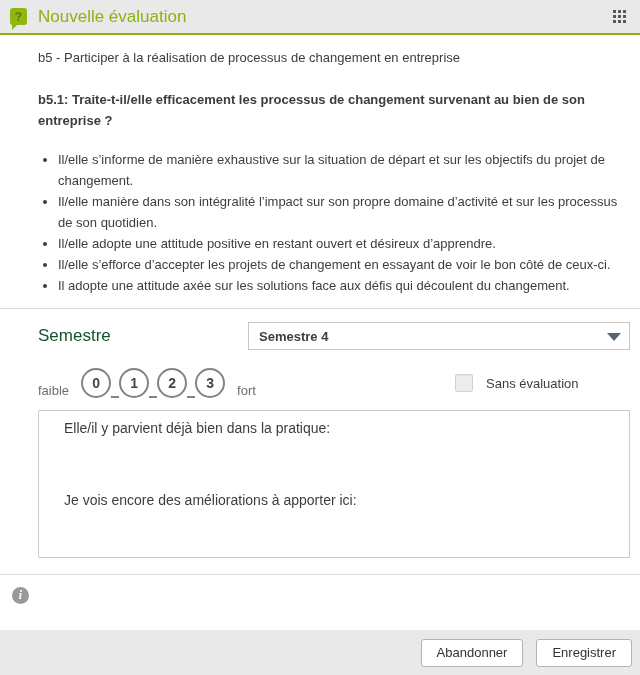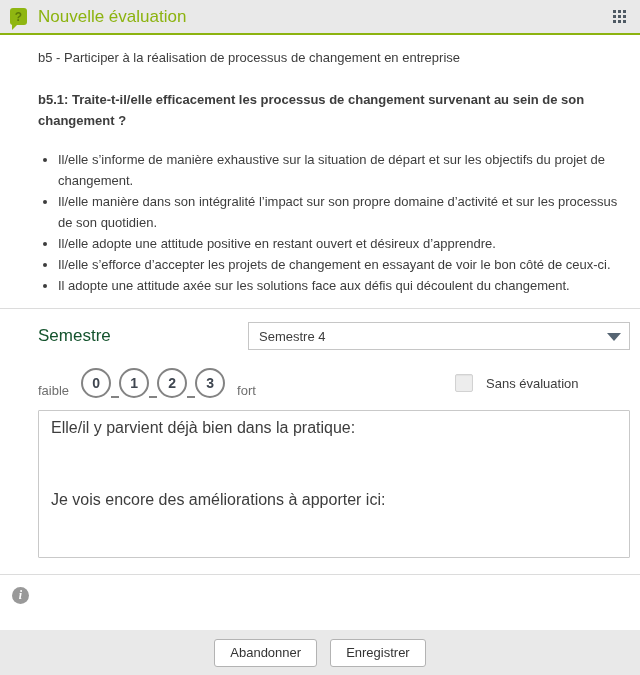--- a/index.html
+++ b/index.html
@@ -51,21 +51,21 @@
 
   .divider { border:0; border-top:1px solid #dcdcdc; margin:12px 0 0; }
 
   
   .form { margin:13px 10px 0 38px; }
   .row { display:flex; align-items:center; }
   .field-label { width:210px; color:#14532d; font-size:17px; }
   .select {
     flex:1; height:28px; border:1px solid #c6c6c6; background:#fff;
     display:flex; align-items:center; padding:0 28px 0 10px;
-    position:relative; cursor:pointer; color:#3d3d3d;
+    position:relative; cursor:pointer; color:#3d3d3d;font-weight:bold;
   }
   .select .caret {
     position:absolute; right:8px; top:10px;
     width:0; height:0;
     border-left:7px solid transparent; border-right:7px solid transparent;
     border-top:8px solid #566573;
   }
 
   .scale-row { margin-top:18px; position:relative; height:30px;align-items:flex-end; }
   .scale-label { color:#6e6e6e; }
@@ -85,44 +85,44 @@
   }
   .checkbox {
     width:18px; height:18px; background:#ededed;
     border:1px solid #d2d2d2; border-radius:2px; cursor:pointer;
     box-shadow:inset 0 1px 1px rgba(0,0,0,0.05);
   }
 
   textarea.comment {
     display:block; margin-top:12px; width:100%; height:148px;
     border:1px solid #c9c9c9; border-radius:1px;
-    padding:8px 12px; resize:none;
+    padding:8px 25px; resize:none;
     font-family:"Liberation Sans", sans-serif;
-    font-size:16px; line-height:18px; color:#3d3d3d;
+    font-size:14px; line-height:18px; color:#3d3d3d;
     outline:none;
   }
 
   .divider.bottom { margin:16px 0 0; }
 
   
   .info-row { display:flex; align-items:center; margin:12px 10px 12px 12px; }
   .info-icon {
     width:17px; height:17px; border-radius:50%; background:#999999;
     color:#ffffff; flex:0 0 17px;
     display:flex; align-items:center; justify-content:center;
     font-family:"Liberation Serif", serif; font-style:italic;
     font-weight:bold; font-size:12px;
   }
   .info-text { margin-left:14px; color:#4a4a4a; }
 
   
   .footer {
     margin-top:auto; flex:0 0 45px; height:45px;
     background:#e9e9e9;
-    display:flex; align-items:center; justify-content:center;
+    display:flex; align-items:center; justify-content:flex-end;
     gap:13px; padding:0 8px;
   }
   .btn {
     height:28px; padding:0 15px;
     background:#ffffff; border:1px solid #b3b3b3; border-radius:3px;
     font-family:"Liberation Sans", sans-serif;
     font-size:13px; color:#333333; cursor:pointer;
   }
 </style>
 </head>
@@ -139,21 +139,21 @@
       <span></span>
       <span></span>
     <span></span>
       <span></span>
       <span></span>
   </div>
 </div>
 
 <div class="content">
   <p class="competency">b5 - Participer à la réalisation de processus de changement en entreprise</p>
-  <p class="question">b5.1: Traite-t-il/elle efficacement les processus de changement survenant au sein de son changement ?</p>
+  <p class="question">b5.1: Traite-t-il/elle efficacement les processus de changement survenant au bien de son entreprise ?</p>
   <ul class="criteria">
     <li>Il/elle s’informe de manière exhaustive sur la situation de départ et sur les objectifs du projet de changement.</li>
     <li>Il/elle manière dans son intégralité l’impact sur son propre domaine d’activité et sur les processus de son quotidien.</li>
     <li>Il/elle adopte une attitude positive en restant ouvert et désireux d’apprendre.</li>
     <li>Il/elle s’efforce d’accepter les projets de changement en essayant de voir le bon côté de ceux-ci.</li>
     <li>Il adopte une attitude axée sur les solutions face aux défis qui découlent du changement.</li>
   </ul>
 </div>
 
 <hr class="divider">

